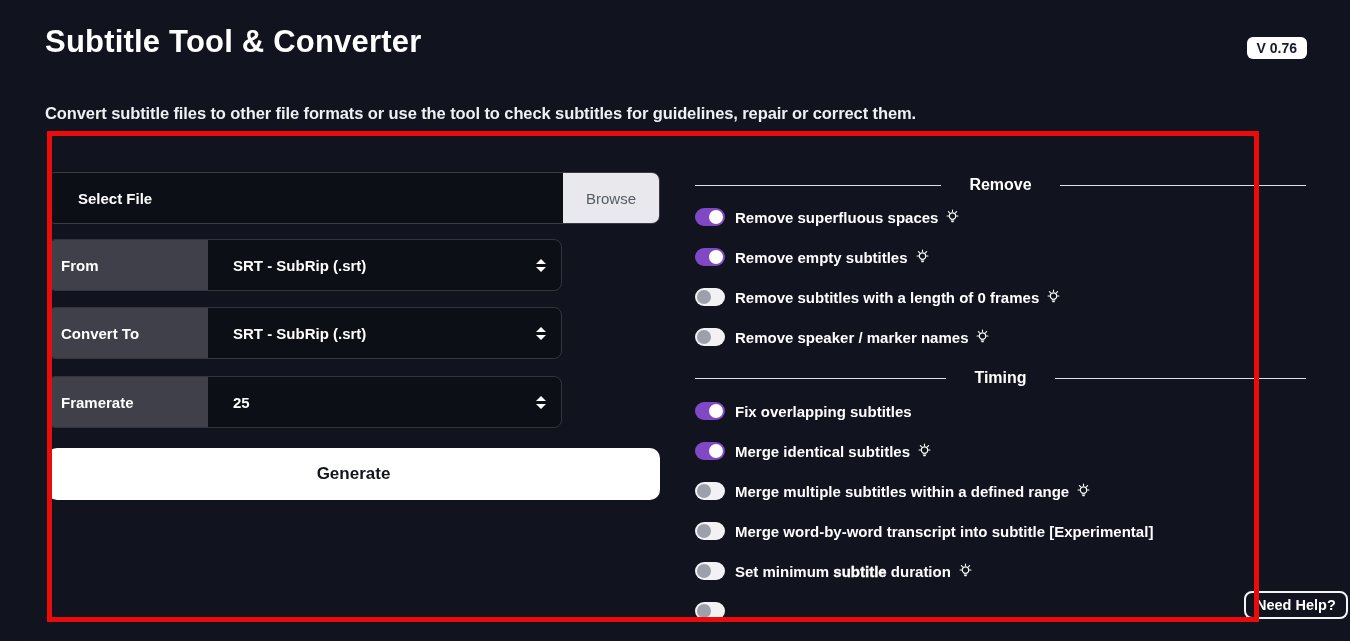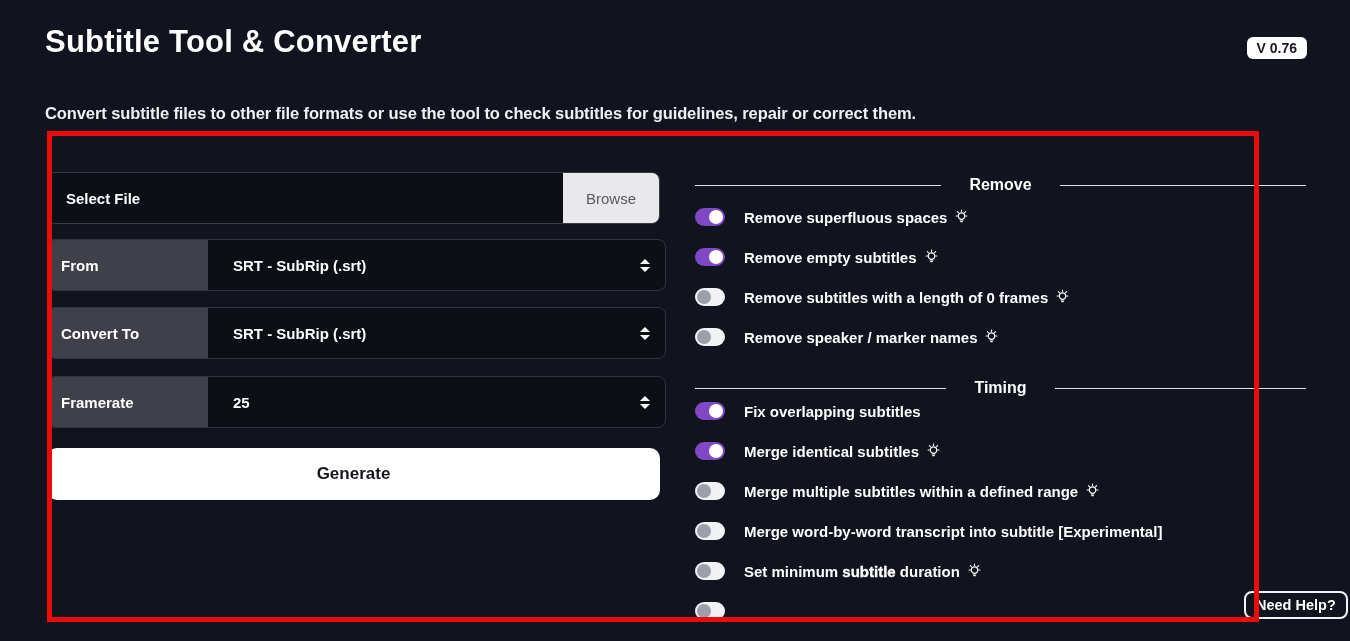--- a/index.html
+++ b/index.html
@@ -11,25 +11,25 @@
     font-weight:700;padding:3px 10px;border-radius:6px;}
   .description{position:absolute;left:45px;top:104px;font-size:16.5px;font-weight:600;color:#eef0f4;letter-spacing:-.1px;}
 
   
   .highlight-box{position:absolute;left:47px;top:131px;width:1212px;height:491px;
     border:5px solid var(--highlight,#ec0b0b);box-sizing:border-box;z-index:30;pointer-events:none;}
 
   
   .file-row{position:absolute;left:47px;top:172px;width:613px;height:52px;background:#0d0f17;
     border:1px solid #3a3b45;border-radius:8px;box-sizing:border-box;display:flex;align-items:center;}
-  .file-label{padding-left:18px;font-size:15px;font-weight:600;color:#ffffff;flex:1;}
+  .file-label{padding-left:30px;font-size:15px;font-weight:600;color:#ffffff;flex:1;}
   .browse-btn{width:96px;height:100%;background:#e9e9ed;color:#565a64;font-size:15px;border:none;
     border-radius:0 7px 7px 0;display:flex;align-items:center;justify-content:center;cursor:pointer;}
 
-  .select-row{position:absolute;left:47px;width:619px;height:52px;background:#0d0f17;
+  .select-row{position:absolute;left:47px;width:515px;height:52px;background:#0d0f17;
     border:1px solid #33343e;border-radius:8px;box-sizing:border-box;display:flex;align-items:center;cursor:pointer;}
   .select-row .lab{width:160px;height:100%;background:#3f404a;border-radius:7px 0 0 7px;
     display:flex;align-items:center;padding-left:13px;box-sizing:border-box;
     font-size:15px;font-weight:600;color:#ffffff;flex:none;}
   .select-row .val{margin-left:25px;font-size:15px;font-weight:700;color:#ffffff;flex:1;}
   .spinner{display:flex;flex-direction:column;align-items:center;margin-right:15px;gap:3px;}
   .spinner i{display:block;width:0;height:0;border-left:5px solid transparent;border-right:5px solid transparent;}
   .spinner .up{border-bottom:5px solid #ffffff;}
   .spinner .down{border-top:5px solid #ffffff;}
 
@@ -40,21 +40,21 @@
   .rcol{position:absolute;left:695px;top:0;width:611px;height:641px;}
   .divider{position:absolute;left:0;width:100%;display:flex;align-items:center;gap:28px;}
   .divider .line{flex:1;height:1px;background:#f2f2f4;opacity:.92;}
   .divider .cap{font-size:16px;font-weight:600;color:#ffffff;}
 
   .trow{position:absolute;left:0;height:24px;display:flex;align-items:center;}
   .switch{position:relative;width:30px;height:18px;border-radius:9px;background:#f2f2f5;flex:none;cursor:pointer;}
   .switch .knob{position:absolute;top:2px;left:2px;width:14px;height:14px;border-radius:50%;background:#9ba0ab;}
   .switch.on{background:var(--accent,#8148c5);}
   .switch.on .knob{left:auto;right:2px;background:#ffffff;}
-  .tlabel{margin-left:19px;font-size:15px;font-weight:600;color:#ffffff;display:flex;align-items:center;gap:7px;white-space:nowrap;}
+  .tlabel{margin-left:10px;font-size:15px;font-weight:600;color:#ffffff;display:flex;align-items:center;gap:7px;white-space:nowrap;}
   .tbold{font-weight:800;-webkit-text-stroke:.35px #ffffff;}
   .bulb{flex:none;margin-top:-2px;}
 
   .need-help{position:absolute;left:1232px;top:591px;background:transparent;border:2px solid #f5f5f7;
     border-radius:8px;color:#ffffff;font-family:inherit;font-size:14.5px;font-weight:700;
     padding:4px 10px;cursor:pointer;z-index:20;margin-left:12px;}
 </style>
 </head>
 <body>
 
@@ -151,21 +151,21 @@
         </span>
       <span class="tlabel">
           <span>Remove speaker / marker names</span>
         <svg class="bulb" width="15" height="15" viewBox="0 0 16 16" fill="none" stroke="#ffffff" stroke-width="1.2" stroke-linecap="round">
             <circle cx="8" cy="7.5" r="3.4"></circle>
             <path d="M6.6 11.6h2.8M7.1 13.4h1.8M8 1v1.6M3.6 2.8l1.1 1.1M12.4 2.8l-1.1 1.1M2.2 7.5h1.5M12.3 7.5h1.5"></path>
           </svg>
       </span>
     </div>
 
-    <div class="divider" style="top:379px">
+    <div class="divider" style="top:369px">
       <span class="line"></span>
       <span class="cap">Timing</span>
       <span class="line"></span>
     </div>
 
     <div class="trow" style="top:399px">
       <span class="switch on">
           <span class="knob"></span>
         </span>
       <span class="tlabel">

